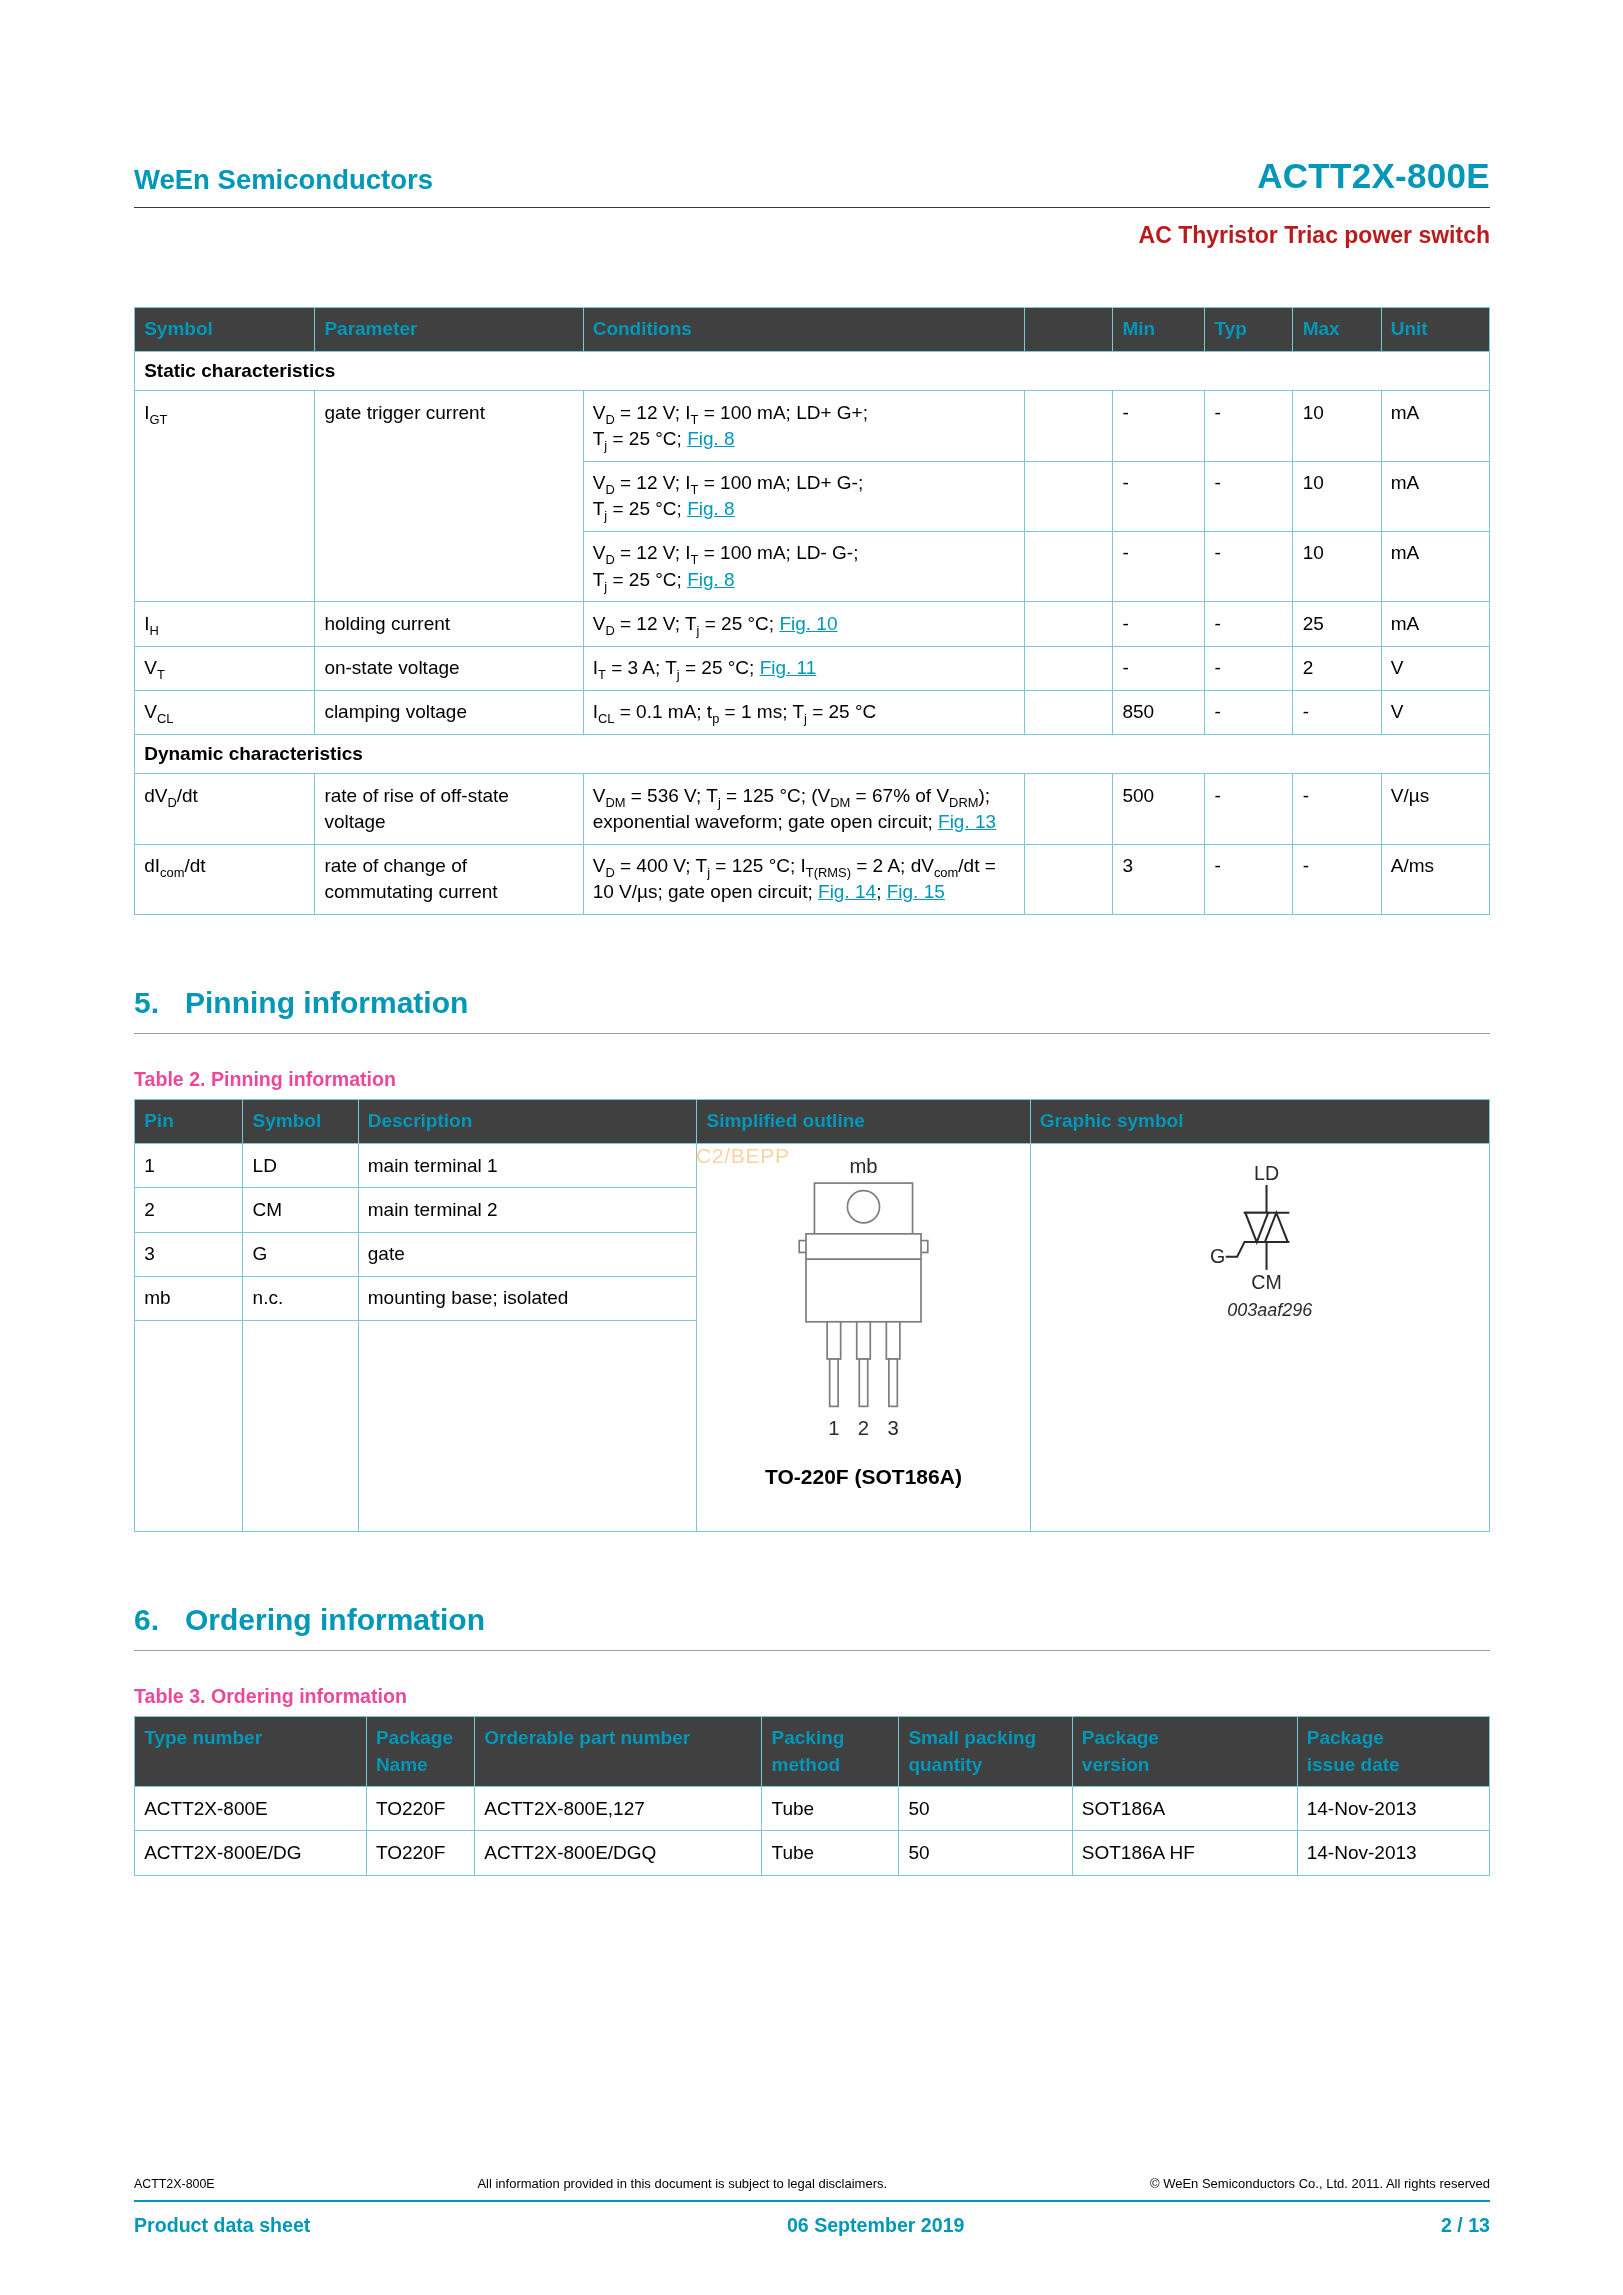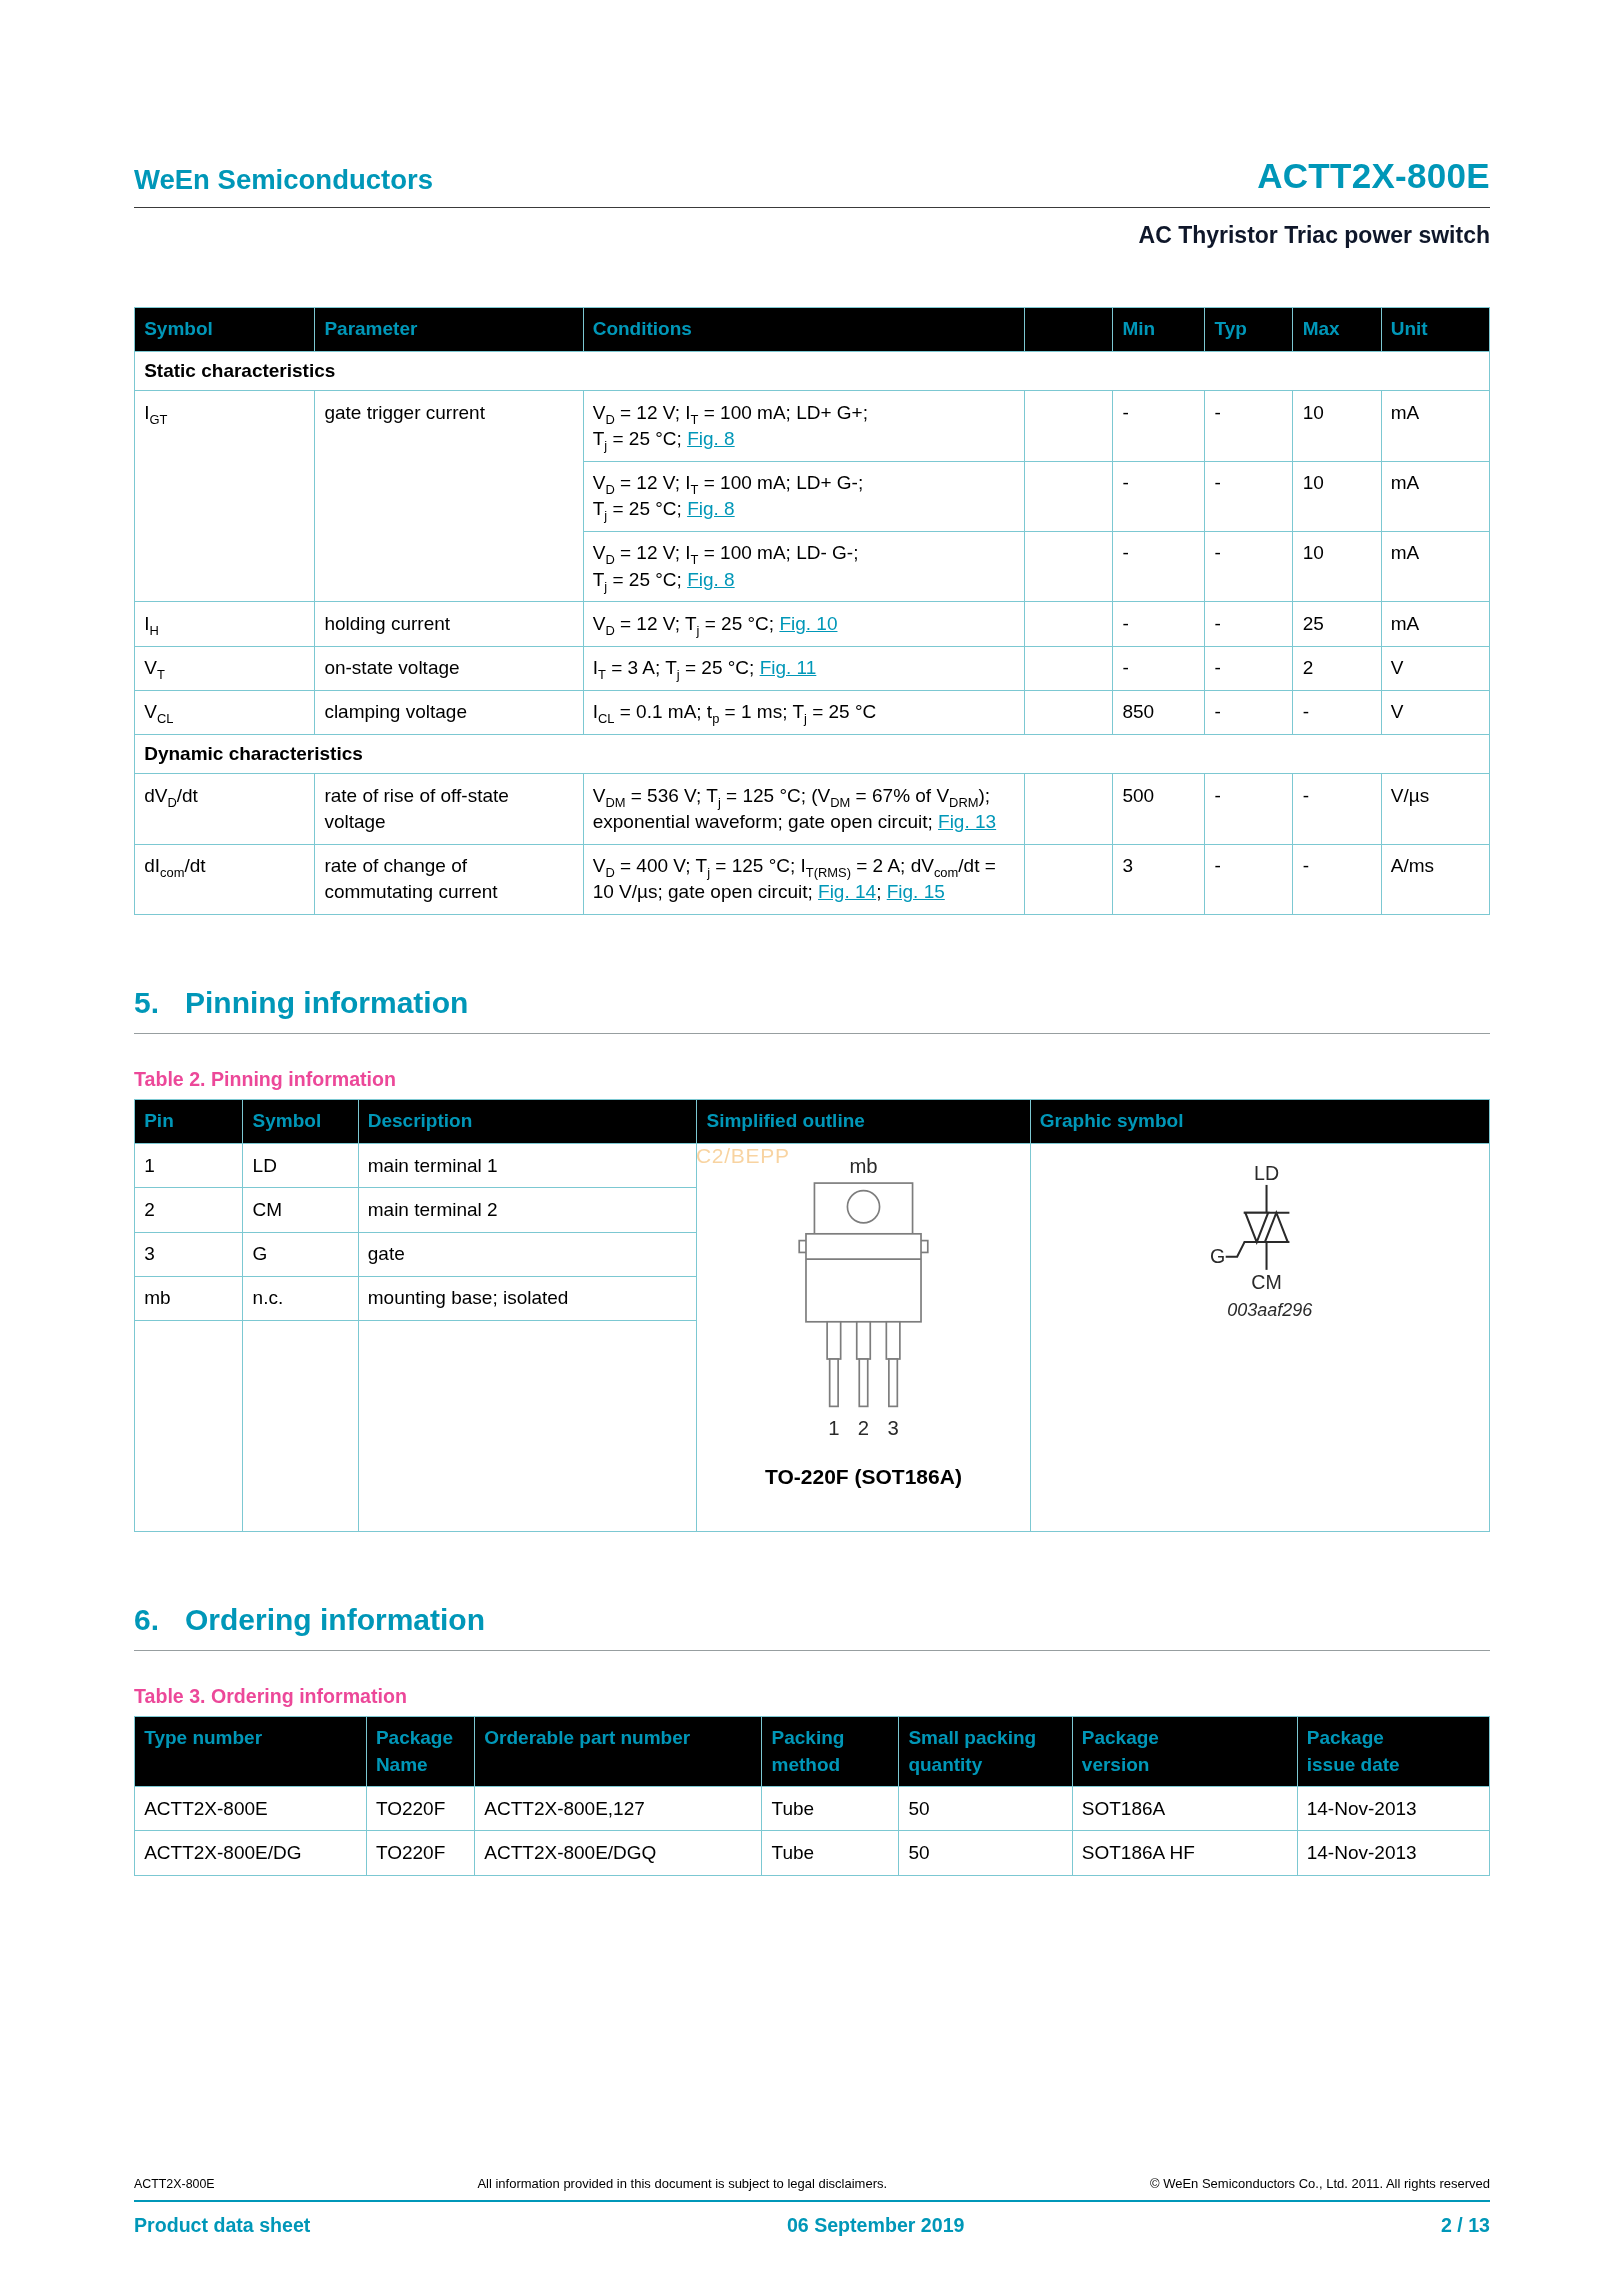--- a/index.html
+++ b/index.html
@@ -9,30 +9,30 @@
     font-family:"Liberation Sans", sans-serif; color:#000;
     overflow:hidden;
   }
   .content { position:absolute; left:134px; right:133px; top:156px; }
 
   
   .doc-header { display:flex; justify-content:space-between; align-items:flex-end; }
   .company { font-size:27.5px; font-weight:bold; color:#0097b8; }
   .part { font-size:35px; font-weight:bold; color:#0097b8; letter-spacing:0.3px; }
   .header-rule { border-top:1.3px solid #3a3a3a; margin-top:10.5px; }
-  .subtitle { text-align:right; font-size:23px; font-weight:bold; color:#0f172a; margin-top:14.4px; }
+  .subtitle { text-align:right; font-size:23px; font-weight:bold; color:#b91c1c; margin-top:14.4px; }
 
   
   table { width:100%; border-collapse:collapse; table-layout:fixed; }
   th, td {
     border:1.3px solid #7cc8d2; font-size:19px; line-height:1.38;
     padding:8.5px 9.2px; vertical-align:top; text-align:left;
     word-wrap:break-word;
   }
-  th { background:#000000; color:#0097b8; font-weight:bold; }
+  th { background:#404040; color:#0097b8; font-weight:bold; }
   sub { font-size:68%; line-height:0; }
   a { color:#0097b8; text-decoration:underline; cursor:pointer; }
 
   .char-table { margin-top:58px; }
   .section-row td { font-weight:bold; padding-top:5.9px; padding-bottom:5.9px;border-radius:10px; }
 
   
   .section-heading { margin-top:71px; display:flex; font-size:30px; font-weight:bold; color:#0097b8; }
   .section-heading .num { width:51px; flex:0 0 51px; }
   .heading-rule { border-top:1.3px solid #979ea0; margin-top:13px; }

